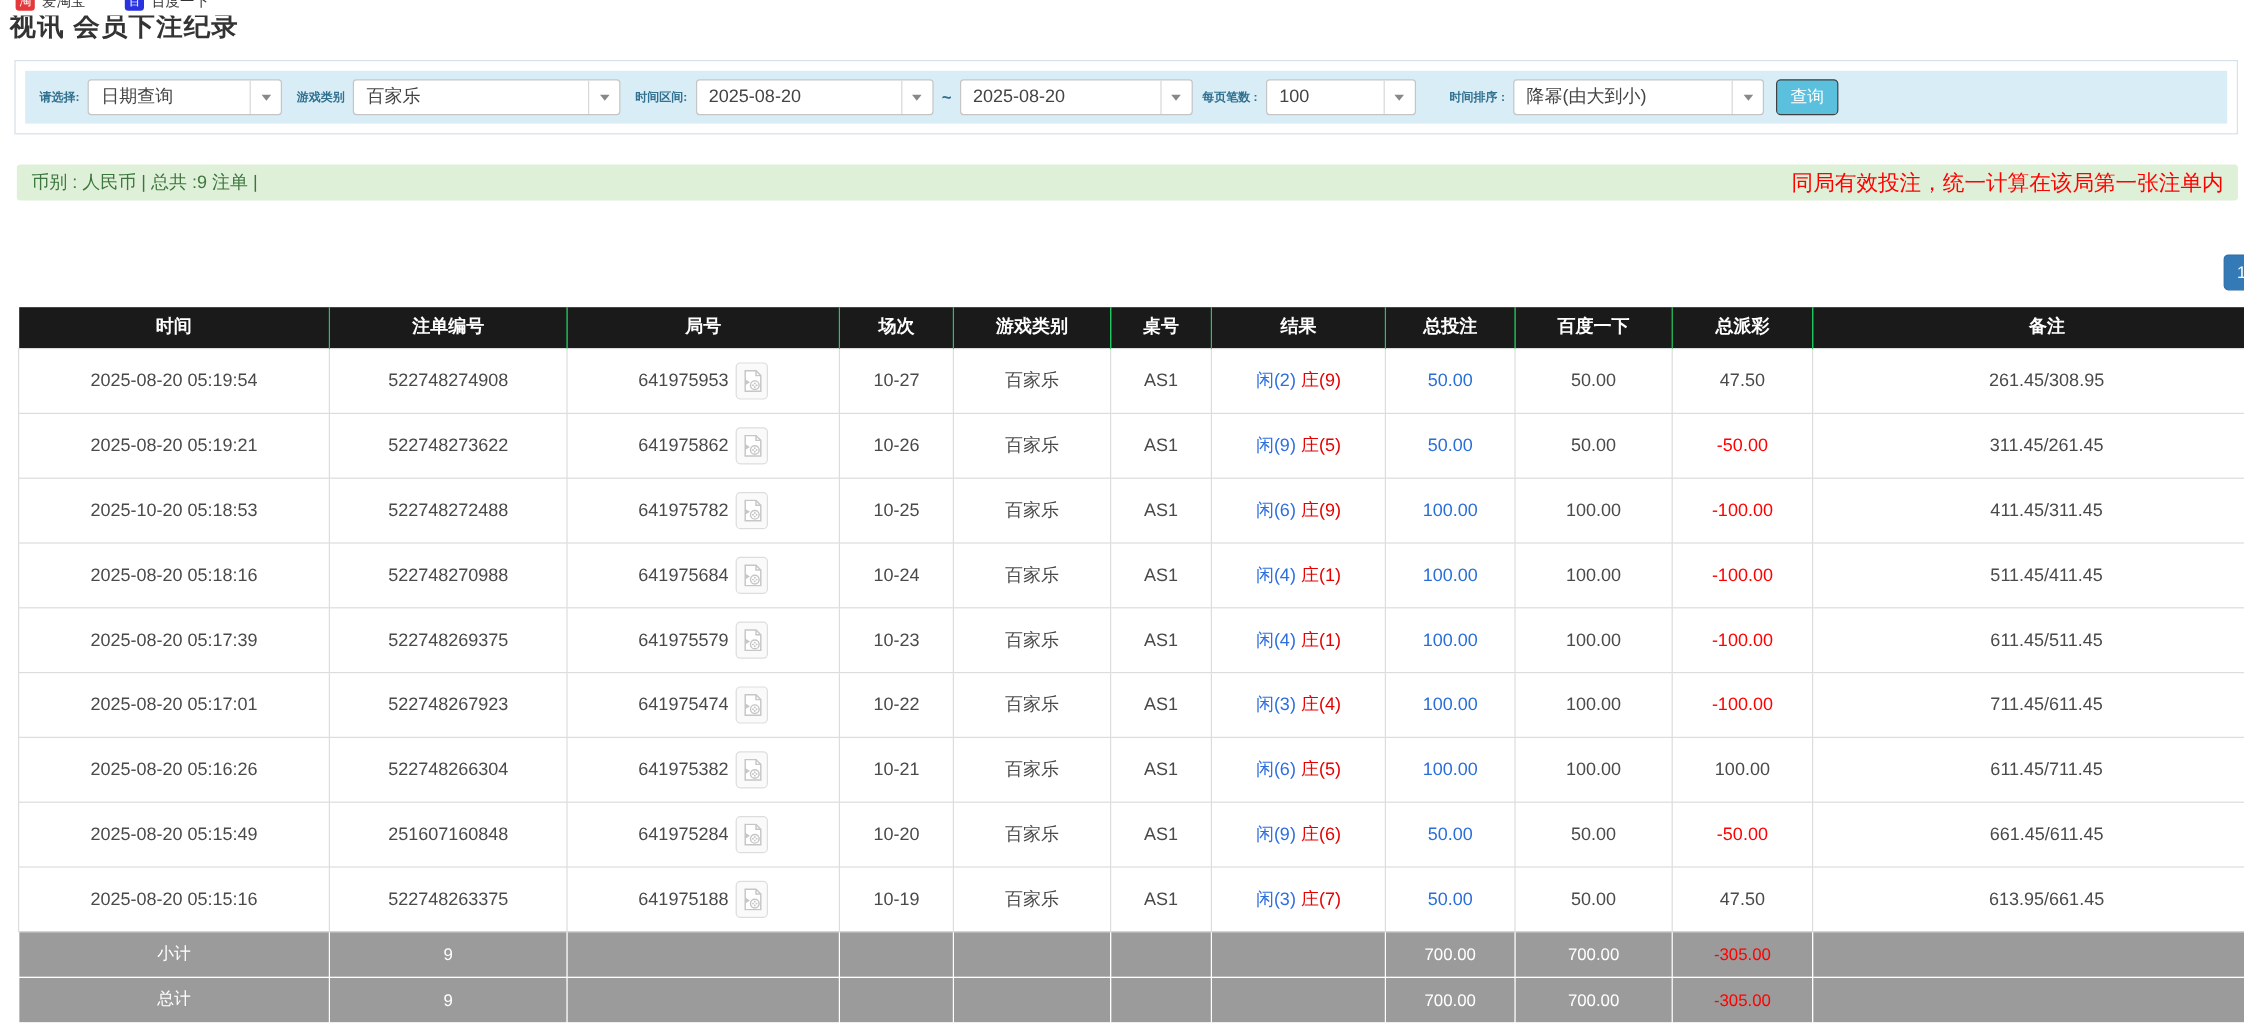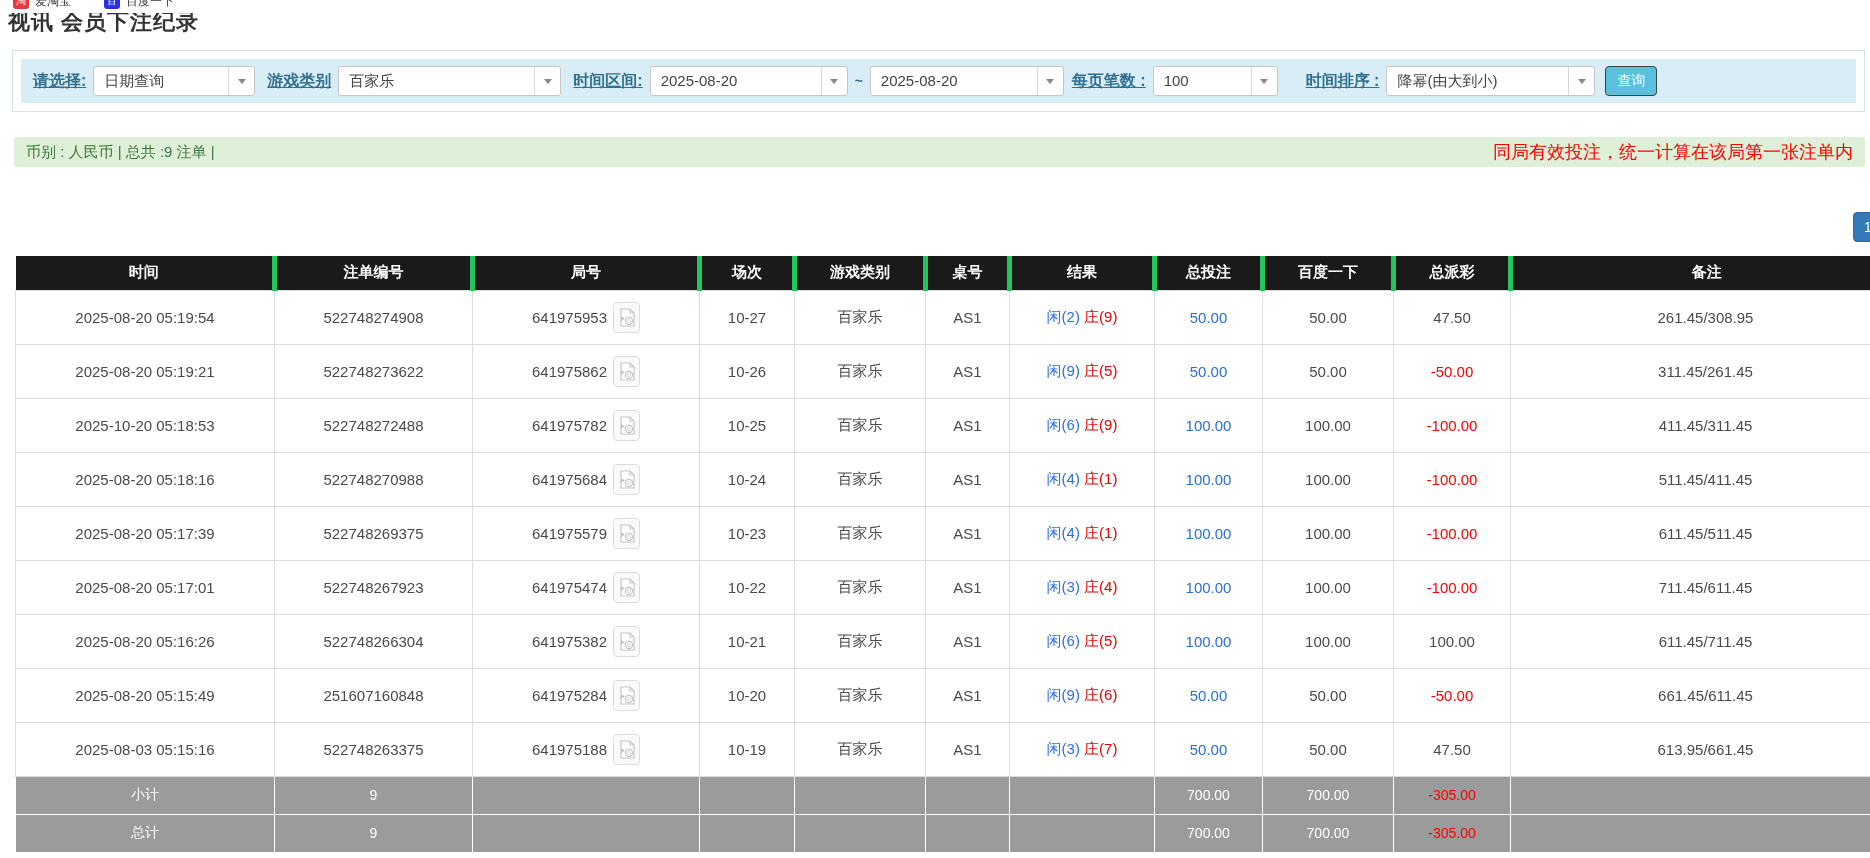--- a/index.html
+++ b/index.html
@@ -19,21 +19,21 @@
   .bm-right { position:absolute; right:-14px; top:-9px; height:20px; display:flex; align-items:center; font-size:12px; color:#333; }
 
   
   .title-clip { position:absolute; top:13px; left:8px; height:26px; overflow:hidden; }
   .title-clip h1 { font-size:22px; font-weight:bold; color:#333; margin-top:-6px; letter-spacing:1px; white-space:nowrap; }
 
   
   .filter-panel { position:absolute; top:50px; left:12px; width:1853px; height:62px;
     border:1px solid #d5e2ea; background:#fff; padding:8px; }
   .filter-bar { background:#d9edf7; height:44px; display:flex; align-items:center; padding-left:12px; white-space:nowrap; }
-  .f-label { font-size:16px; font-weight:bold; color:#31708f; margin-right:7px;text-decoration:underline; }
+  .f-label { font-size:10px; font-weight:bold; color:#31708f; margin-right:7px; }
   .kdrop { display:inline-flex; height:30px; background:#fff; border:1px solid #c5c5c5;
     border-radius:3px; align-items:stretch; cursor:pointer; overflow:hidden;gap:16px; }
   .kdrop .val { font-size:15px; color:#444; line-height:28px; padding-left:10px; flex:1; text-align:left; }
   .kdrop .arr { width:26px; display:flex; align-items:center; justify-content:center; border-left:1px solid #d8d8d8; }
   .arr span { width:0; height:0; border-left:4px solid transparent; border-right:4px solid transparent; border-top:5px solid #888; }
   .tilde { font-size:14px; color:#31708f; margin:0 7px; font-weight:bold; }
   .gap12 { margin-right:12px; } .gap8 { margin-right:8px; } .gap28 { margin-right:28px; }
   .btn-query { height:30px; width:52px; margin-left:10px; background:#5bc0de; border:1px solid #404040;
     border-radius:4px; color:#fff; font-size:14px; cursor:pointer; font-family:inherit; }
 
@@ -45,21 +45,21 @@
 
   
   .pag { position:absolute; top:212px; left:1853px; width:30px; height:30px; background:#337ab7;
     border:1px solid #2e6da4; border-radius:4px; color:#fff; font-size:14px;
     display:flex; align-items:center; justify-content:center; cursor:pointer; }
 
   
   .tbl-wrap { position:absolute; top:256px; left:15px; width:1885px; }
   table { border-collapse:collapse; table-layout:fixed; width:1885px; }
   thead th { background:#1a1a1a; color:#fff; font-size:15px; font-weight:bold; height:34px;
-    border-right:5px solid #22c55e; }
+    border-right:1px solid #22c55e; }
   thead th:last-child { border-right:none; }
   tbody td { background:#fff; border:1px solid #ddd; height:54px; text-align:center;
     font-size:15px; color:#4a4a4a; }
   .res-p { color:#2e6fe0; }
   .res-b { color:#e60000; }
   .bet-link { color:#2a6fd8; cursor:pointer; }
   .neg { color:#f00 !important; }
   .round-cell { display:flex; align-items:center; justify-content:center; gap:6px; }
   .vid-btn { width:27px; height:31px; border:1px solid #ddd; border-radius:4px; background:#fafafa;
     display:inline-flex; align-items:center; justify-content:center; cursor:pointer; }
@@ -408,21 +408,21 @@
           <td>10-20</td>
           <td>百家乐</td>
           <td>AS1</td>
           <td><span class="res-p">闲(9)</span> <span class="res-b">庄(6)</span></td>
           <td><span class="bet-link">50.00</span></td>
           <td>50.00</td>
           <td class="neg">-50.00</td>
           <td>661.45/611.45</td>
         </tr>
         <tr>
-          <td>2025-08-03 05:15:16</td>
+          <td>2025-08-20 05:15:16</td>
           <td>522748263375</td>
           <td>
             <span class="round-cell">
               <span>641975188</span>
   <span class="vid-btn">
     <svg width="16" height="19" viewBox="0 0 16 19">
       <path d="M2 1 h9 l4 4 v13 h-13 z" fill="#fff" stroke="#c6c6c6" stroke-width="1.2"></path>
       <path d="M11 1 v4 h4" fill="none" stroke="#c6c6c6" stroke-width="1.2"></path>
       <path d="M2 8 l4 2.5 -4 2.5 z" fill="#c6c6c6"></path>
       <circle cx="10" cy="13" r="3.6" fill="none" stroke="#c6c6c6" stroke-width="1.2"></circle>

